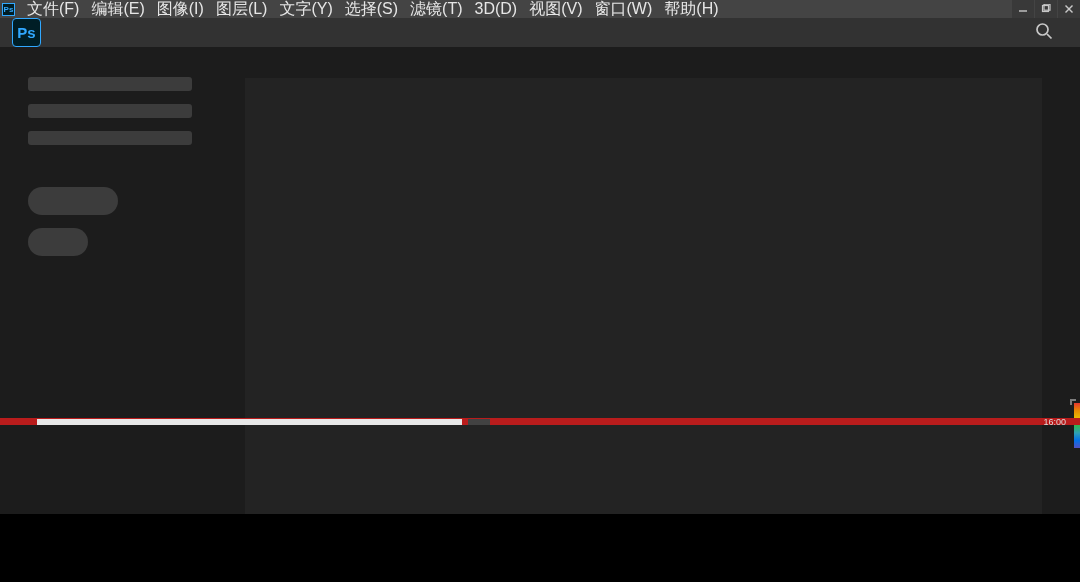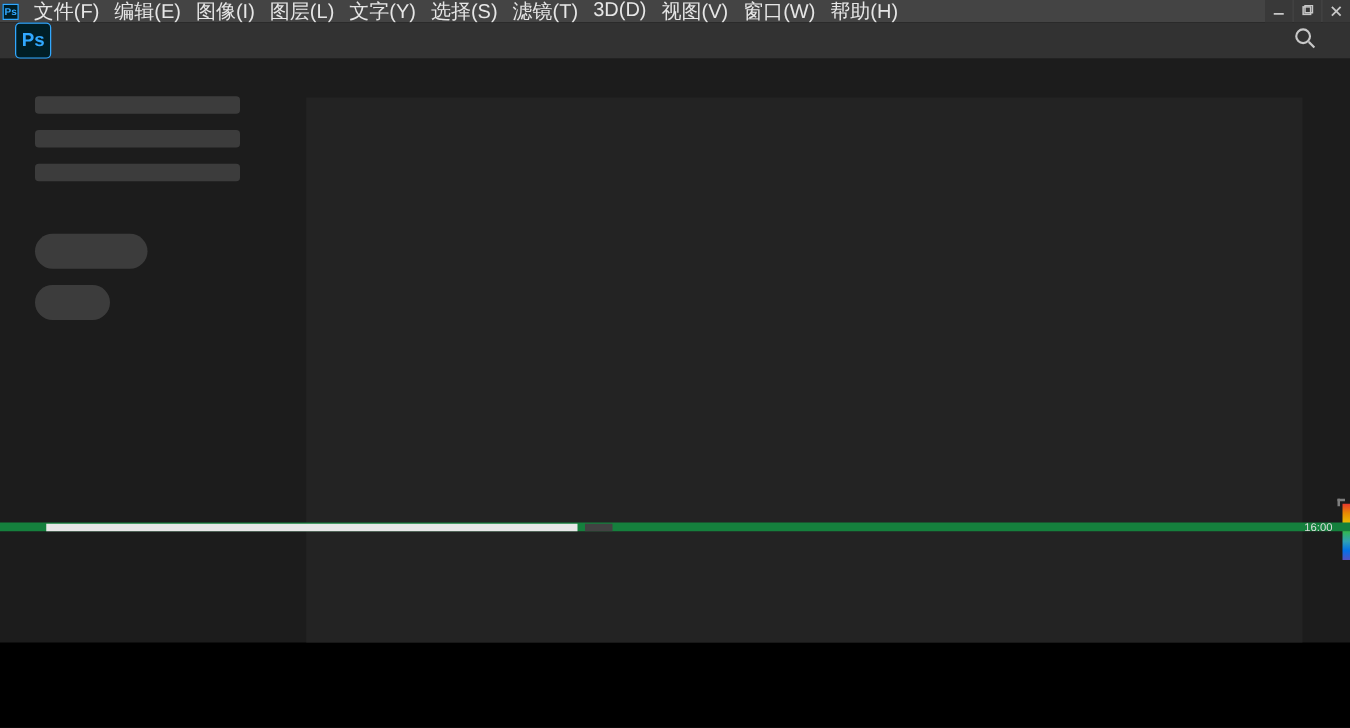--- a/index.html
+++ b/index.html
@@ -31,21 +31,21 @@
     .skeleton-pill.p2 { width: 60px; }
     
     .canvas-area { margin-top: 31px; margin-right: 38px; flex: 1; }
     .canvas { width: 100%; height: 436px; background: #232323; }
     
     
     .edge-widget { position: absolute; right: 0; top: 356px; width: 6px; height: 45px; background: linear-gradient(to bottom, #ff3b30, #ff9500, #ffcc00, #34c759, #30b0c7, #007aff, #5856d6); opacity: 0.9; }
     .edge-widget::before { content: ""; position: absolute; left: -4px; top: -4px; width: 4px; height: 4px; border: 2px solid #888; border-right: none; border-bottom: none; }
     
     
-    .taskbar { position: absolute; left: 0; bottom: 0; width: 1080px; height: 7px; background: #15803d; }
+    .taskbar { position: absolute; left: 0; bottom: 0; width: 1080px; height: 7px; background: #b91c1c; }
     .taskbar .task-item { position: absolute; left: 37px; bottom: 0; height: 6px; width: 425px; background: #e8e8e8; }
     .taskbar .task-sep { position: absolute; left: 468px; bottom: 0; height: 6px; width: 22px; background: #424242; }
     .taskbar .clock { position: absolute; right: 14px; bottom: -2px; color: #dcdcdc; font-size: 9px; }
   </style>
 </head>
 <body>
 
 <div class="app">
 
   <div class="menubar">

